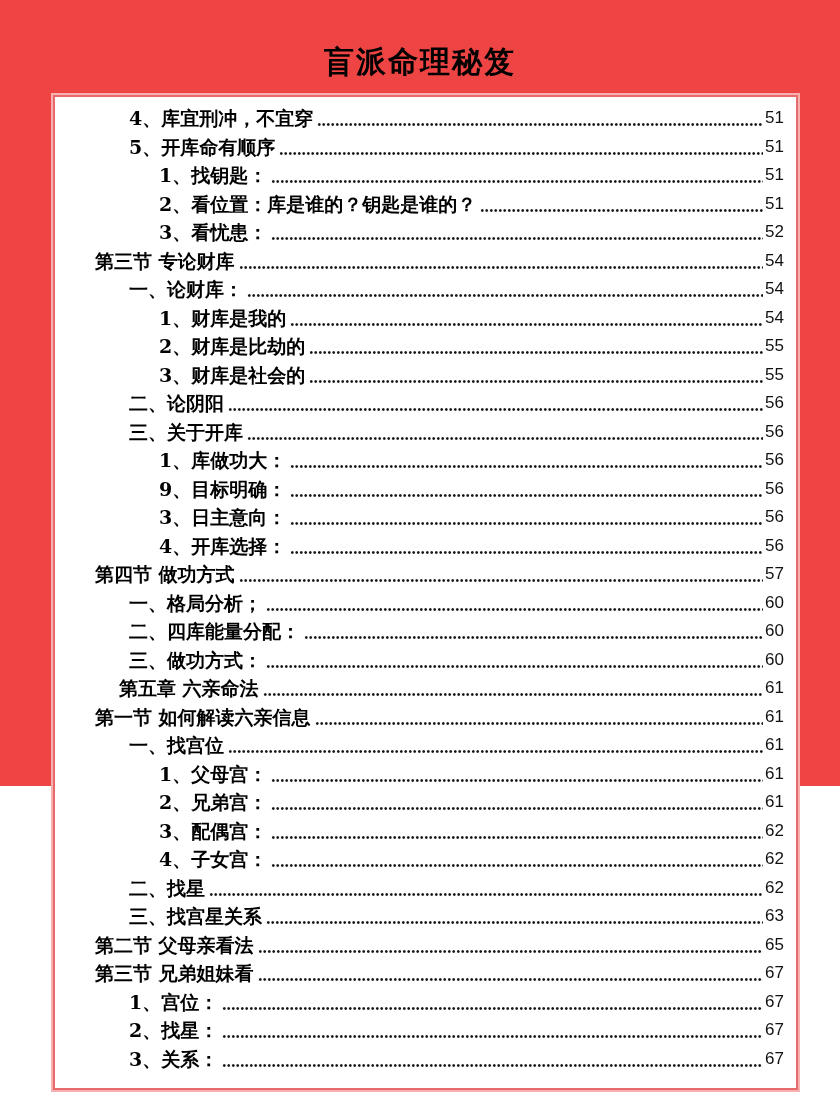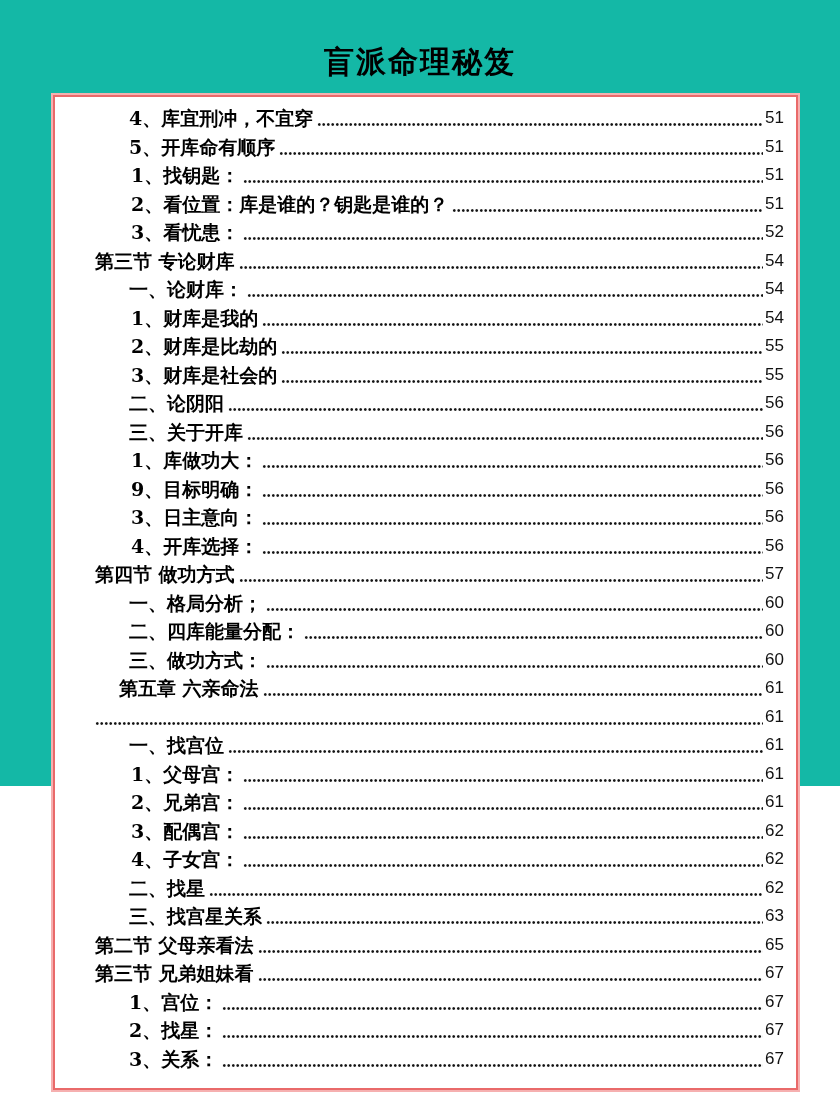--- a/index.html
+++ b/index.html
@@ -10,21 +10,21 @@
     height: 1106px;
     position: relative;
     font-family: "DejaVu Serif", "Liberation Serif", serif;
     color: #000000;
     overflow: hidden;
   }
   .page {
     position: relative;
     width: 840px;
     height: 786px;
-    background: #14b8a6;
+    background: #ef4444;
   }
   .doc-title {
     position: absolute;
     top: 42px;
     left: 0;
     width: 100%;
     text-align: center;
     font-size: 30px;
     font-weight: bold;
     letter-spacing: 2px;
@@ -73,21 +73,21 @@
     font-size: 17px;
     font-weight: normal;
     color: #111111;
     white-space: nowrap;
     text-align: right;
   }
   
   .lv0 { padding-left: 20px; margin-left: 44px;  }
   .lv1 { padding-left: 40px; }
   .lv2 { padding-left: 74px; }
-  .lv3 { padding-left: 76px; }
+  .lv3 { padding-left: 104px; }
 </style>
 </head>
 <body>
 
 <div class="page">
 
   <h1 class="doc-title">盲派命理秘笈</h1>
 
   <div class="toc-box">
     <div id="toc-list">
@@ -190,20 +190,21 @@
       <span class="toc-label">三、做功方式：</span>
       <span class="dot-leader"></span>
       <span class="toc-page-num">60</span>
     </div>
         <div class="toc-row lv0">
       <span class="toc-label">第五章  六亲命法</span>
       <span class="dot-leader"></span>
       <span class="toc-page-num">61</span>
     </div>
         <div class="toc-row lv1">
+      <span class="toc-label">第一节 如何解读六亲信息</span>
       <span class="dot-leader"></span>
       <span class="toc-page-num">61</span>
     </div>
         <div class="toc-row lv2">
       <span class="toc-label">一、找宫位</span>
       <span class="dot-leader"></span>
       <span class="toc-page-num">61</span>
     </div>
         <div class="toc-row lv3">
       <span class="toc-label">1、父母宫：</span>

